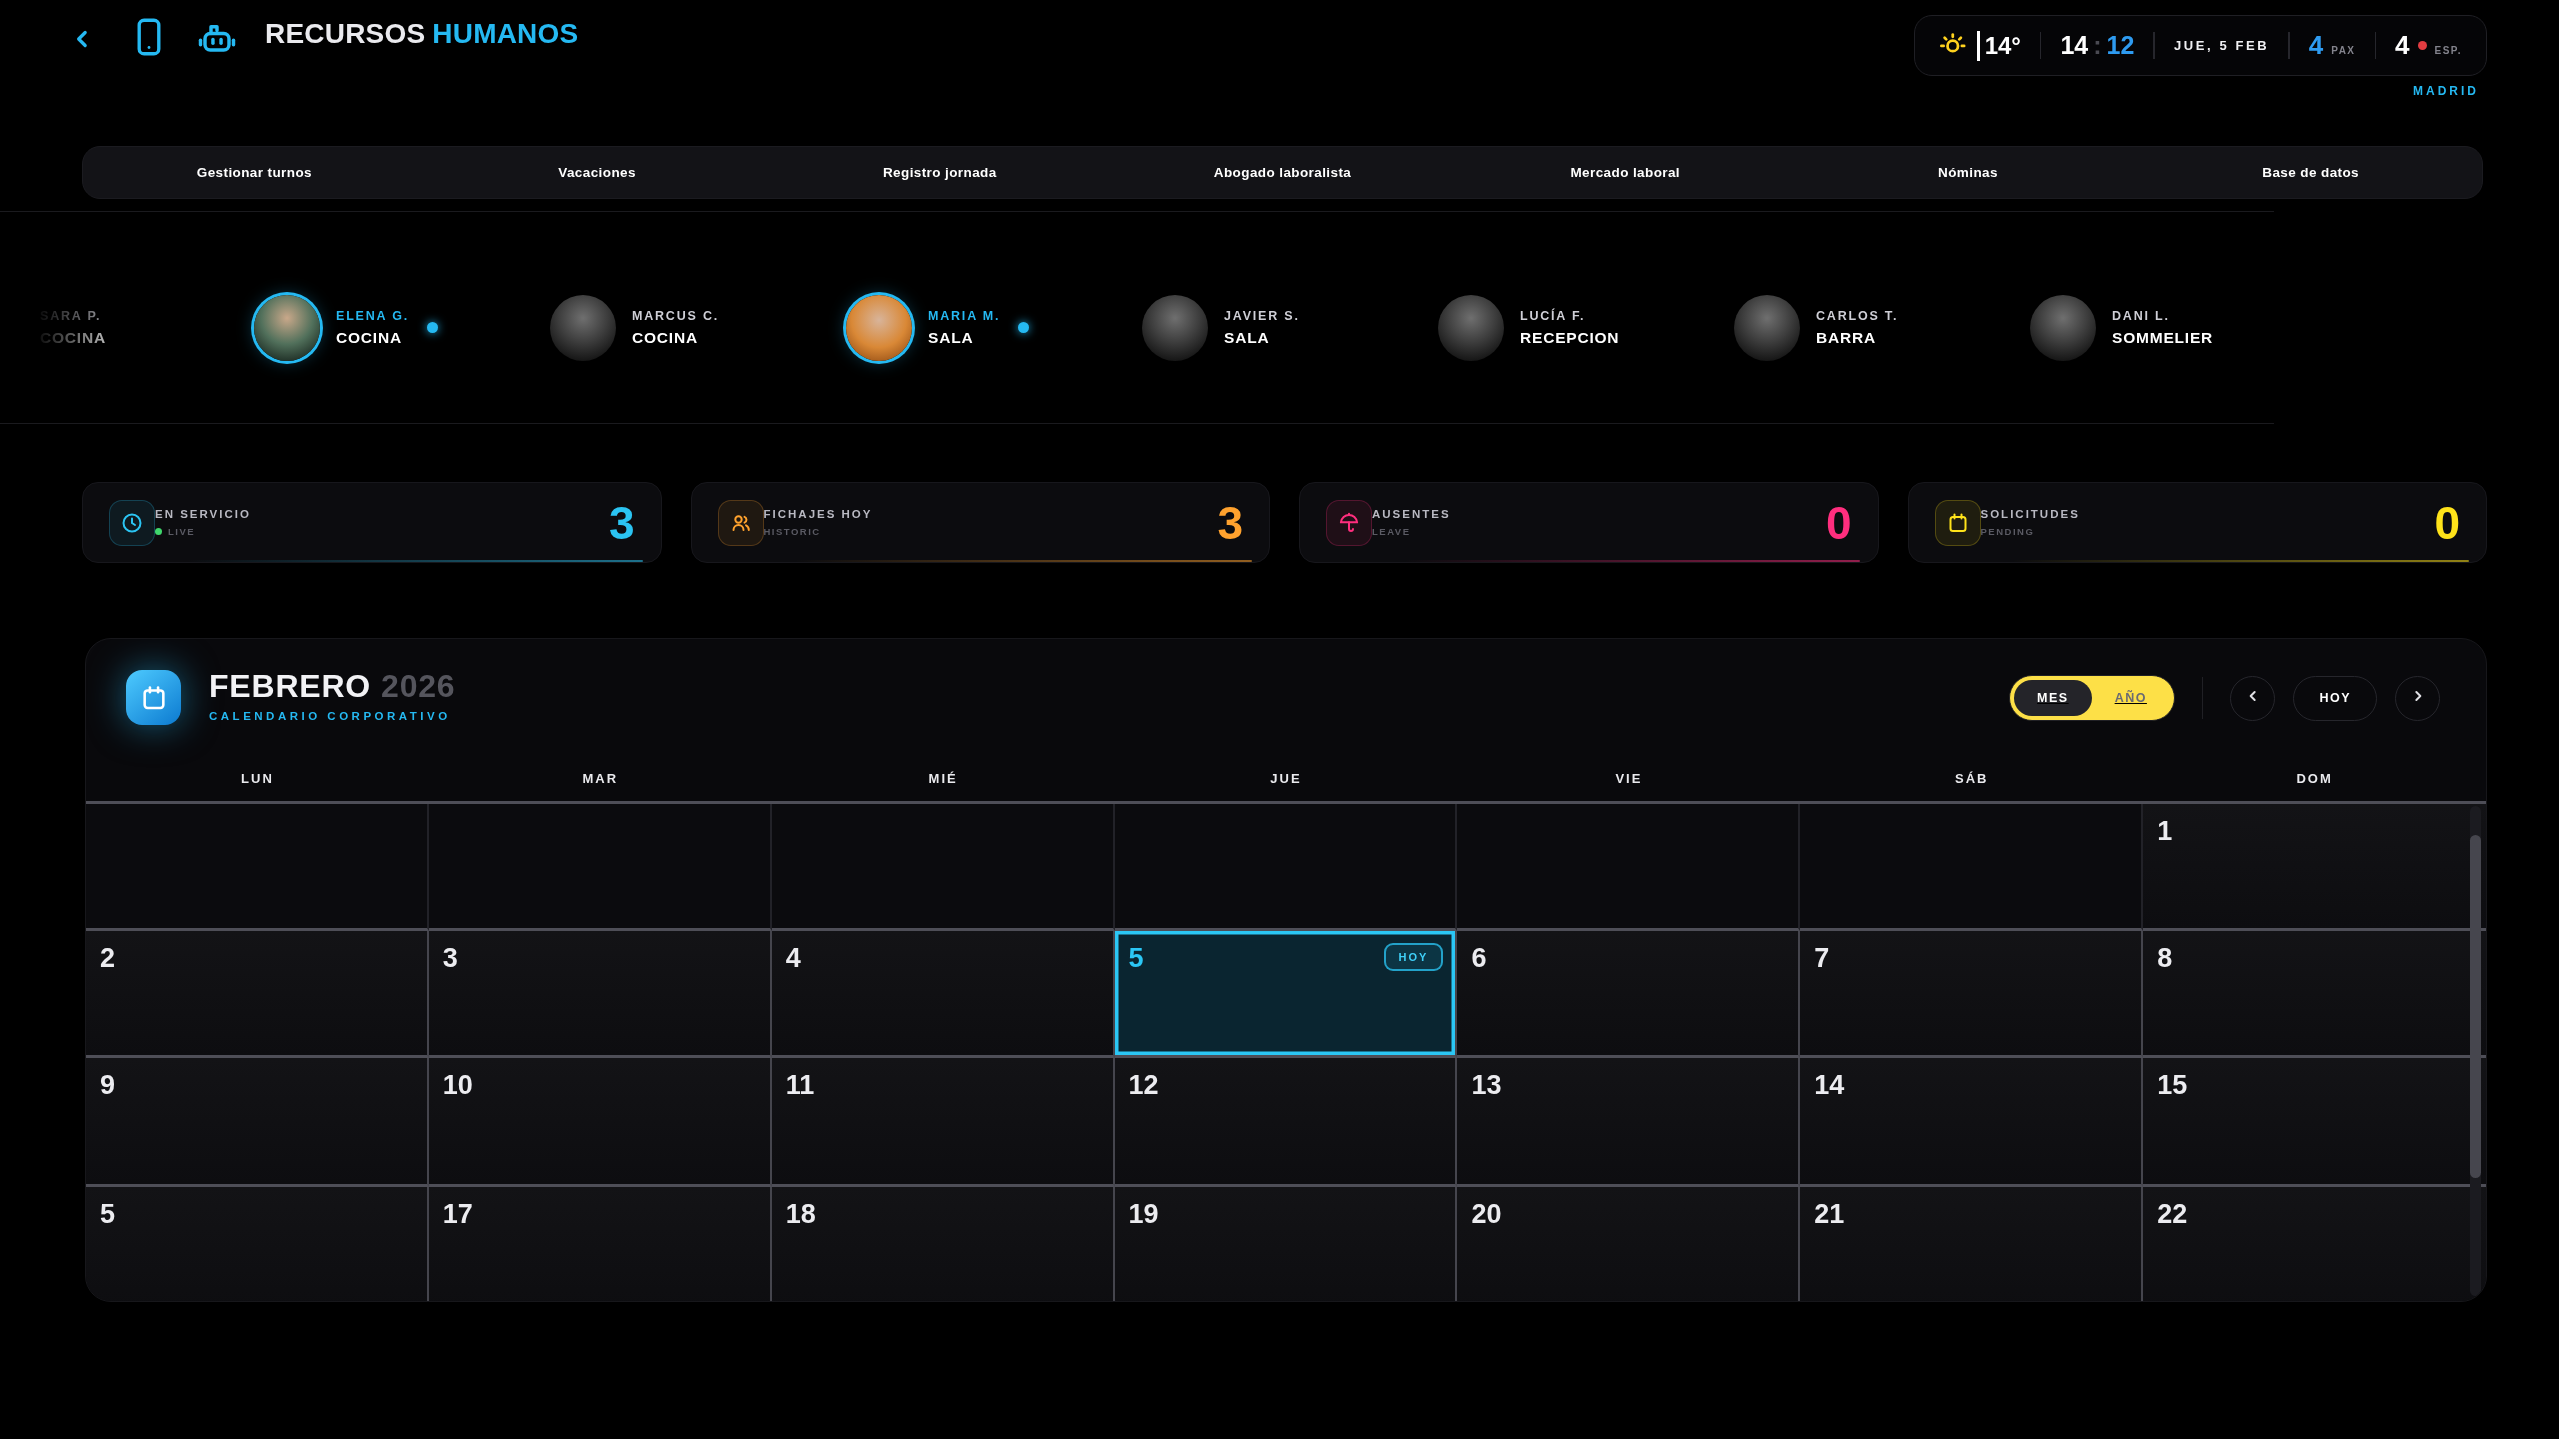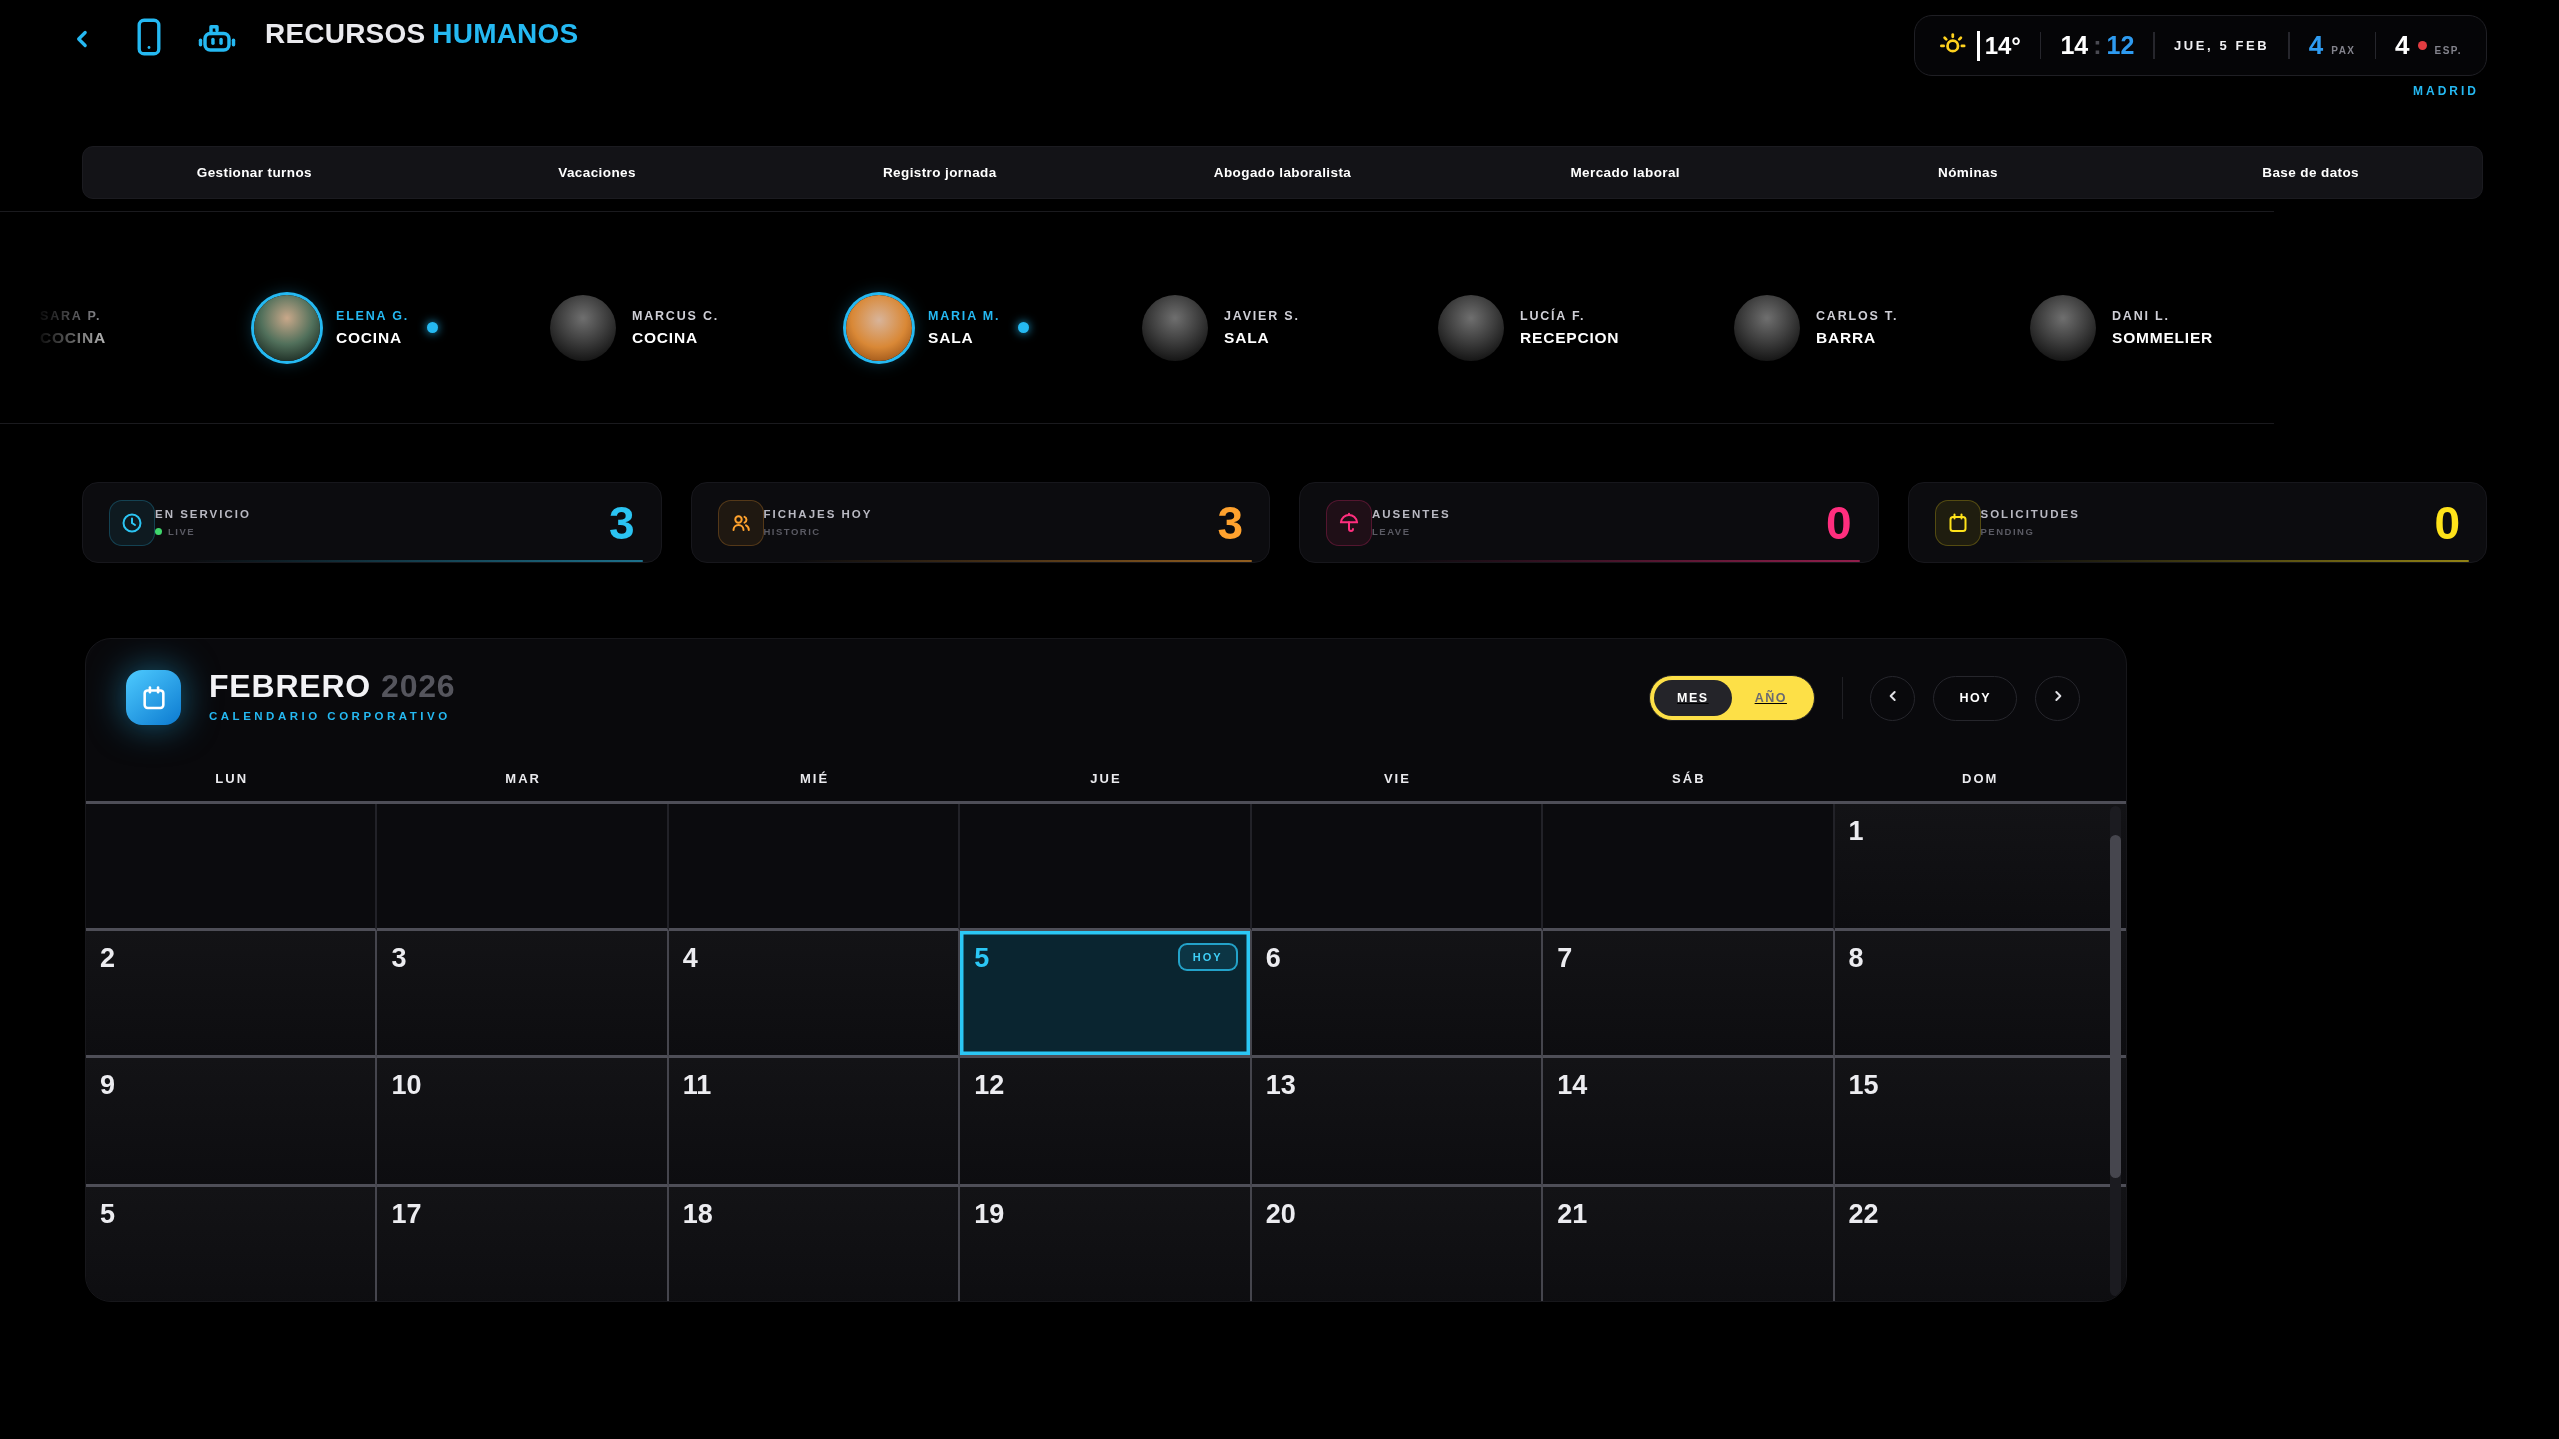--- a/index.html
+++ b/index.html
@@ -26,21 +26,21 @@
   .clk .h { color:#fff; } .clk .c { color:#4a4a52; margin:0 5px; } .clk .m { color:#2e9bf0; }
   .hdate { font-size:13px; font-weight:800; letter-spacing:2.6px; color:#f0f0f3; }
   .cnt { display:flex; align-items:baseline; }
   .cnt .v { font-size:26px; font-weight:800; }
   .cnt .u { font-size:10px; font-weight:800; letter-spacing:1.5px; color:#83838c; margin-left:8px; }
   .reddot { width:9px; height:9px; border-radius:50%; background:#e23c41; margin-left:8px; align-self:center; }
   .city { position:absolute; right:80px; top:84px; font-size:12px; font-weight:800; letter-spacing:3px; color:#25b9f2; }
 
   
   .nav { position:absolute; left:82px; top:146px; width:2401px; height:53px; background:#131317;
-         border:1px solid #1b1b20; border-radius:11px; display:flex; }
+         border:1px solid #1b1b20; border-radius:18px; display:flex; }
   .nav-item { flex:1; display:flex; align-items:center; justify-content:center; color:#fff;
               font-size:13.5px; font-weight:700; letter-spacing:.4px; cursor:pointer; white-space:nowrap; }
 
   
   .team { position:absolute; left:0; top:211px; width:2274px; height:213px;
           border-top:1px solid #1a1a1e; border-bottom:1px solid #1a1a1e; overflow:hidden; }
   .team-track { display:flex; align-items:center; height:100%; margin-left:-42px; padding-top:20px; }
   .member { width:296px; flex:0 0 auto; display:flex; align-items:center; cursor:pointer; }
   .avatar { width:66px; height:66px; border-radius:50%; flex:0 0 auto; background:#2a2a2a; }
   .member.active .avatar { box-shadow:0 0 0 3px #25b9f2, 0 0 18px rgba(37,185,242,.35); }
@@ -64,21 +64,21 @@
   .stat-icon { width:46px; height:46px; border-radius:13px; display:flex; align-items:center; justify-content:center; flex:0 0 auto; }
   .stat-labels { }
   .stat-label { font-size:11.5px; font-weight:800; letter-spacing:2px; color:#b9b9c2; }
   .stat-sub { margin-top:6px; font-size:9.5px; font-weight:700; letter-spacing:1.5px; color:#5b5b64;
               display:flex; align-items:center; gap:6px; }
   .live-dot { width:7px; height:7px; border-radius:50%; background:#3fd66c; }
   .stat-value { margin-left:auto; font-size:46px; font-weight:800; line-height:1; }
   .stat-glow { position:absolute; bottom:0; left:18%; right:3%; height:2.5px; opacity:.55; border-radius:2px; }
 
   
-  .cal { position:absolute; left:85px; top:638px; width:2042px; height:664px; background:#09090c;
+  .cal { position:absolute; left:85px; top:638px; width:2402px; height:664px; background:#09090c;
          border:1.5px solid #17171b; border-radius:26px; overflow:hidden; }
   .cal-icon-box { position:absolute; left:40px; top:31px; width:55px; height:55px; border-radius:16px;
                   background:linear-gradient(140deg,#4ecbff,#0c7ad0); box-shadow:0 0 36px rgba(38,185,242,.5);
                   display:flex; align-items:center; justify-content:center; color:#fff; }
   .cal-title-wrap { position:absolute; left:123px; top:29px; }
   .cal-title { font-size:32px; font-weight:800; letter-spacing:.8px; color:#f2f2f5; white-space:nowrap; }
   .cal-title .yr { color:#55555d; margin-left:10px; }
   .cal-sub { margin-top:5px; font-size:11.5px; font-weight:800; letter-spacing:3.5px; color:#25b9f2; }
   .cal-controls { position:absolute; right:46px; top:36px; display:flex; align-items:center; }
   .toggle { display:flex; background:#fde047; border:1px solid #202025; border-radius:23px; height:46px; padding:4px;text-decoration:underline; }

